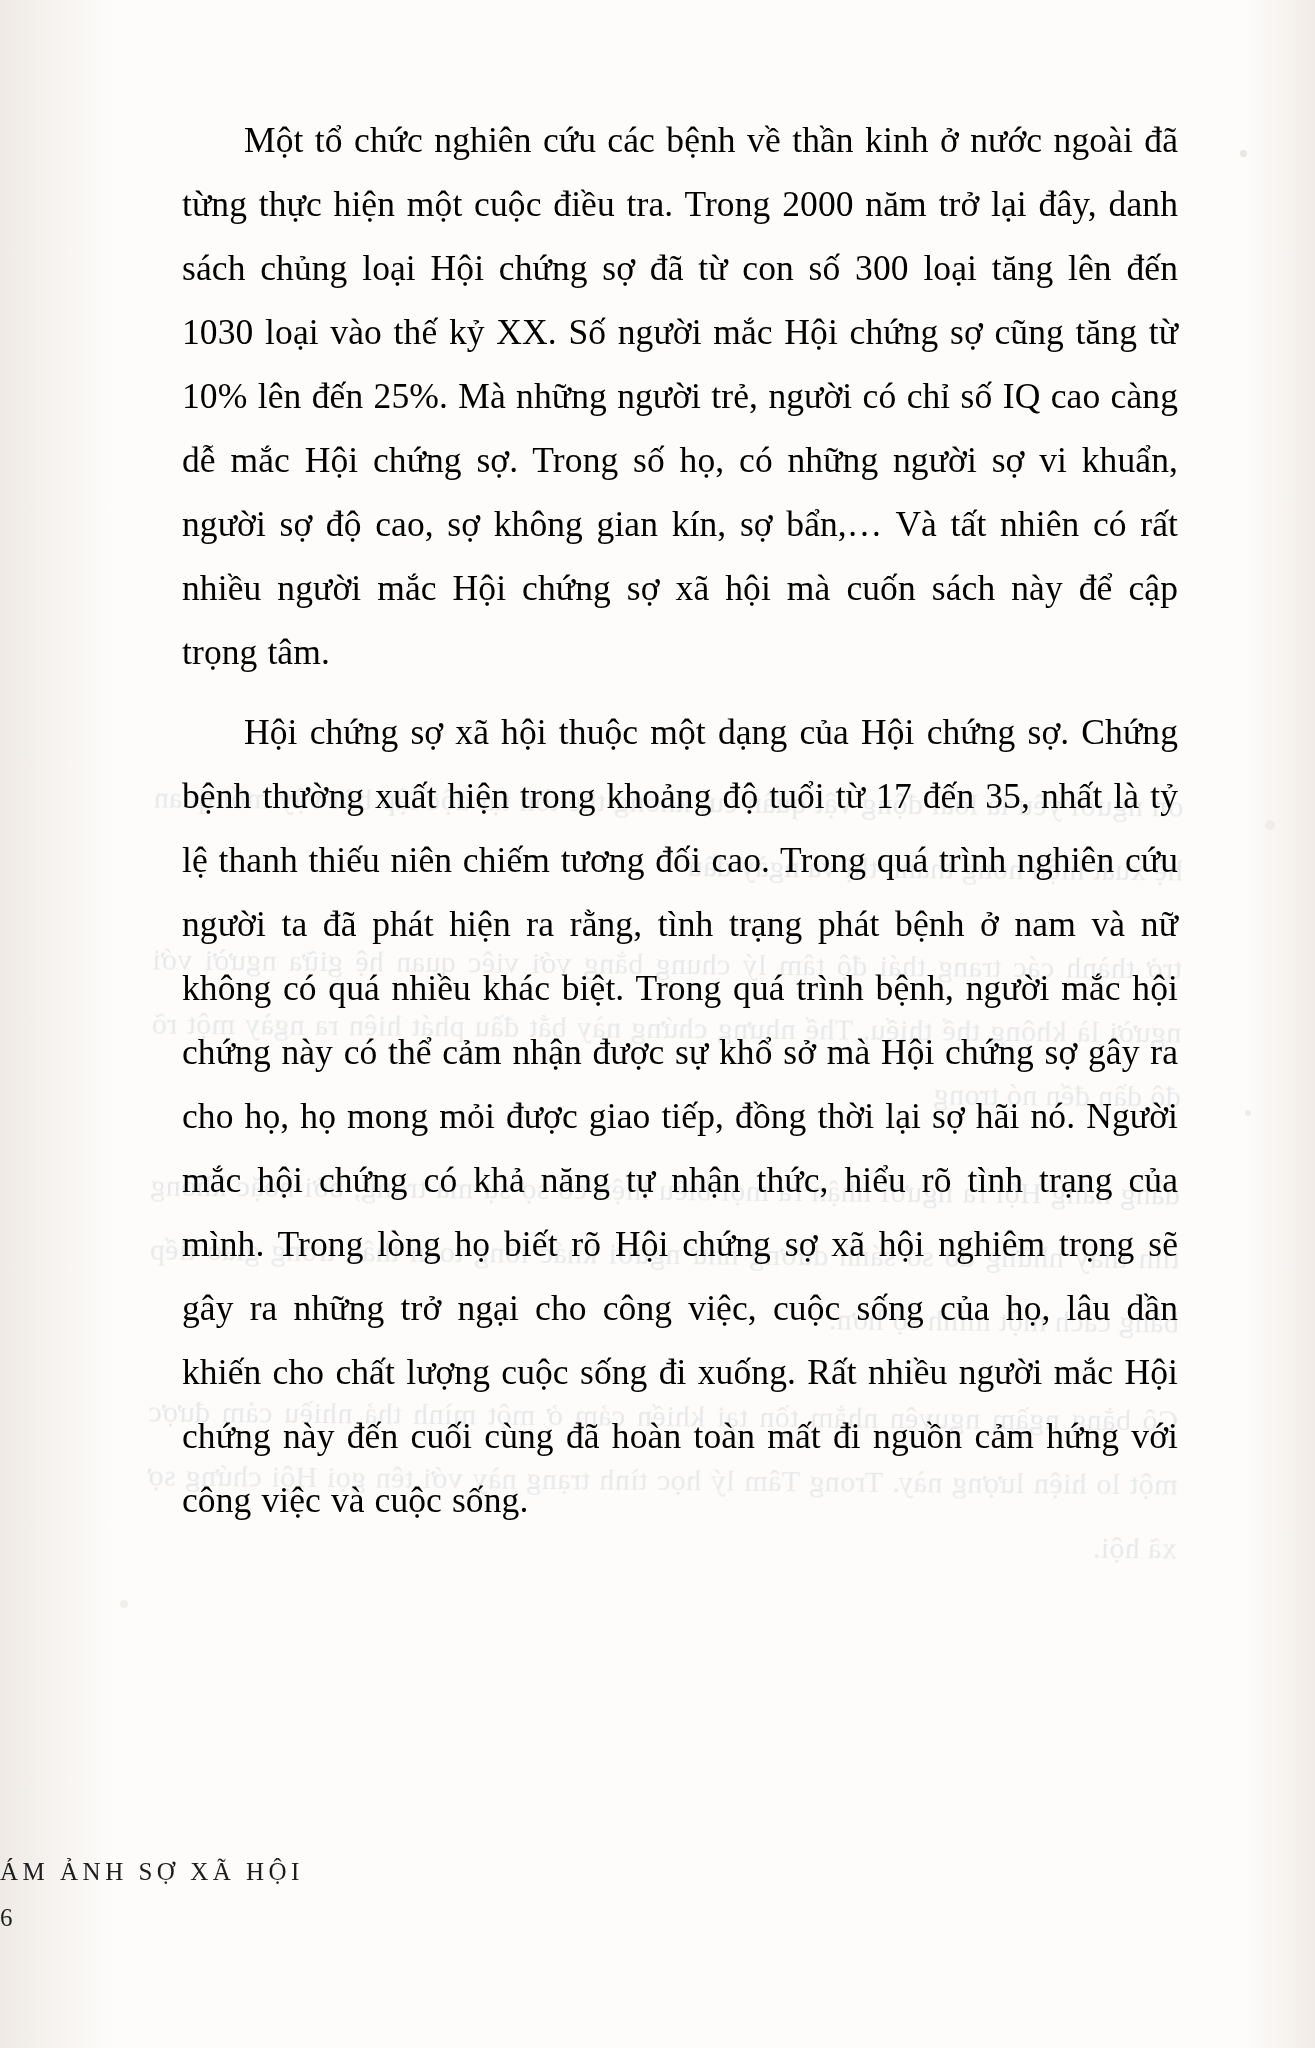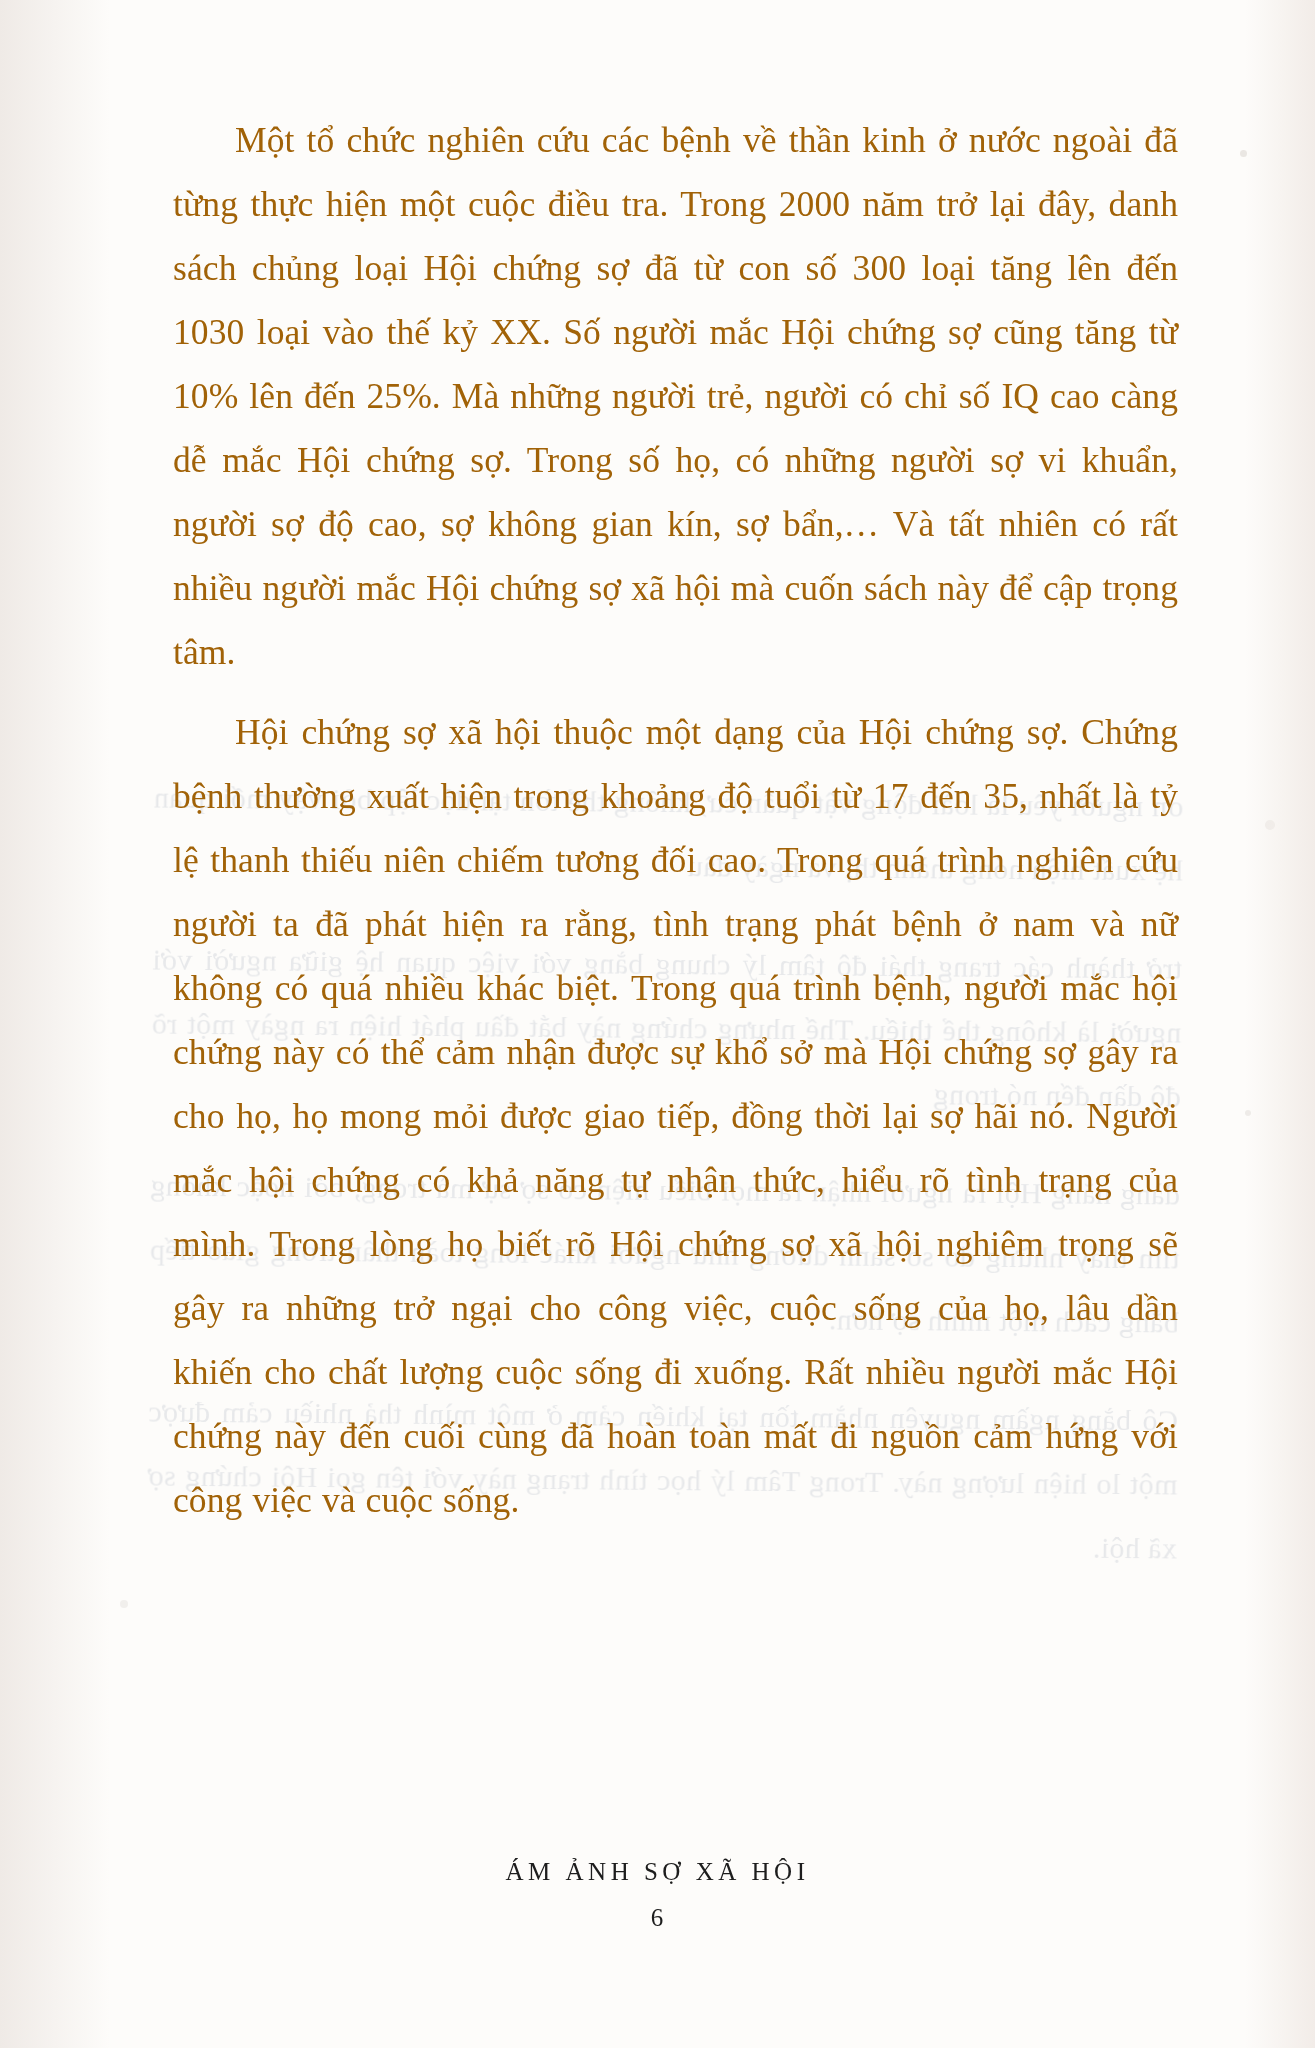--- a/index.html
+++ b/index.html
@@ -60,41 +60,41 @@
   #bleed .bp { margin: 0 0 34px 0; }
 
   #content {
     position: absolute;
     left: 168px;
     top: 108px;
     width: 1010px;
   }
 
   .para {
-    margin: 0 0 2px 5px;
+    margin: 0 0 2px 14px;
     font-size: 35.5px;
     line-height: 64px;
-    color: #a16207;
+    color: #000000;
     text-align: justify;
     text-indent: 62px;
     letter-spacing: 0.1px;
     word-spacing: 1px;
   }
 
   .gap { height: 14px; }
 
   
   #content .para { transform-origin: left center; }
 
   #footer {
     position: absolute;
     left: 0;
     right: 0;
     top: 1858px;
-    text-align: center;
+    text-align: left;
   }
   #footer .book-title {
     font-size: 25px;
     letter-spacing: 4.5px;
     color: #1d1d1d;
     font-family: "Liberation Serif", serif;
   }
   #footer .page-num {
     margin-top: 18px;
     font-size: 25px;

